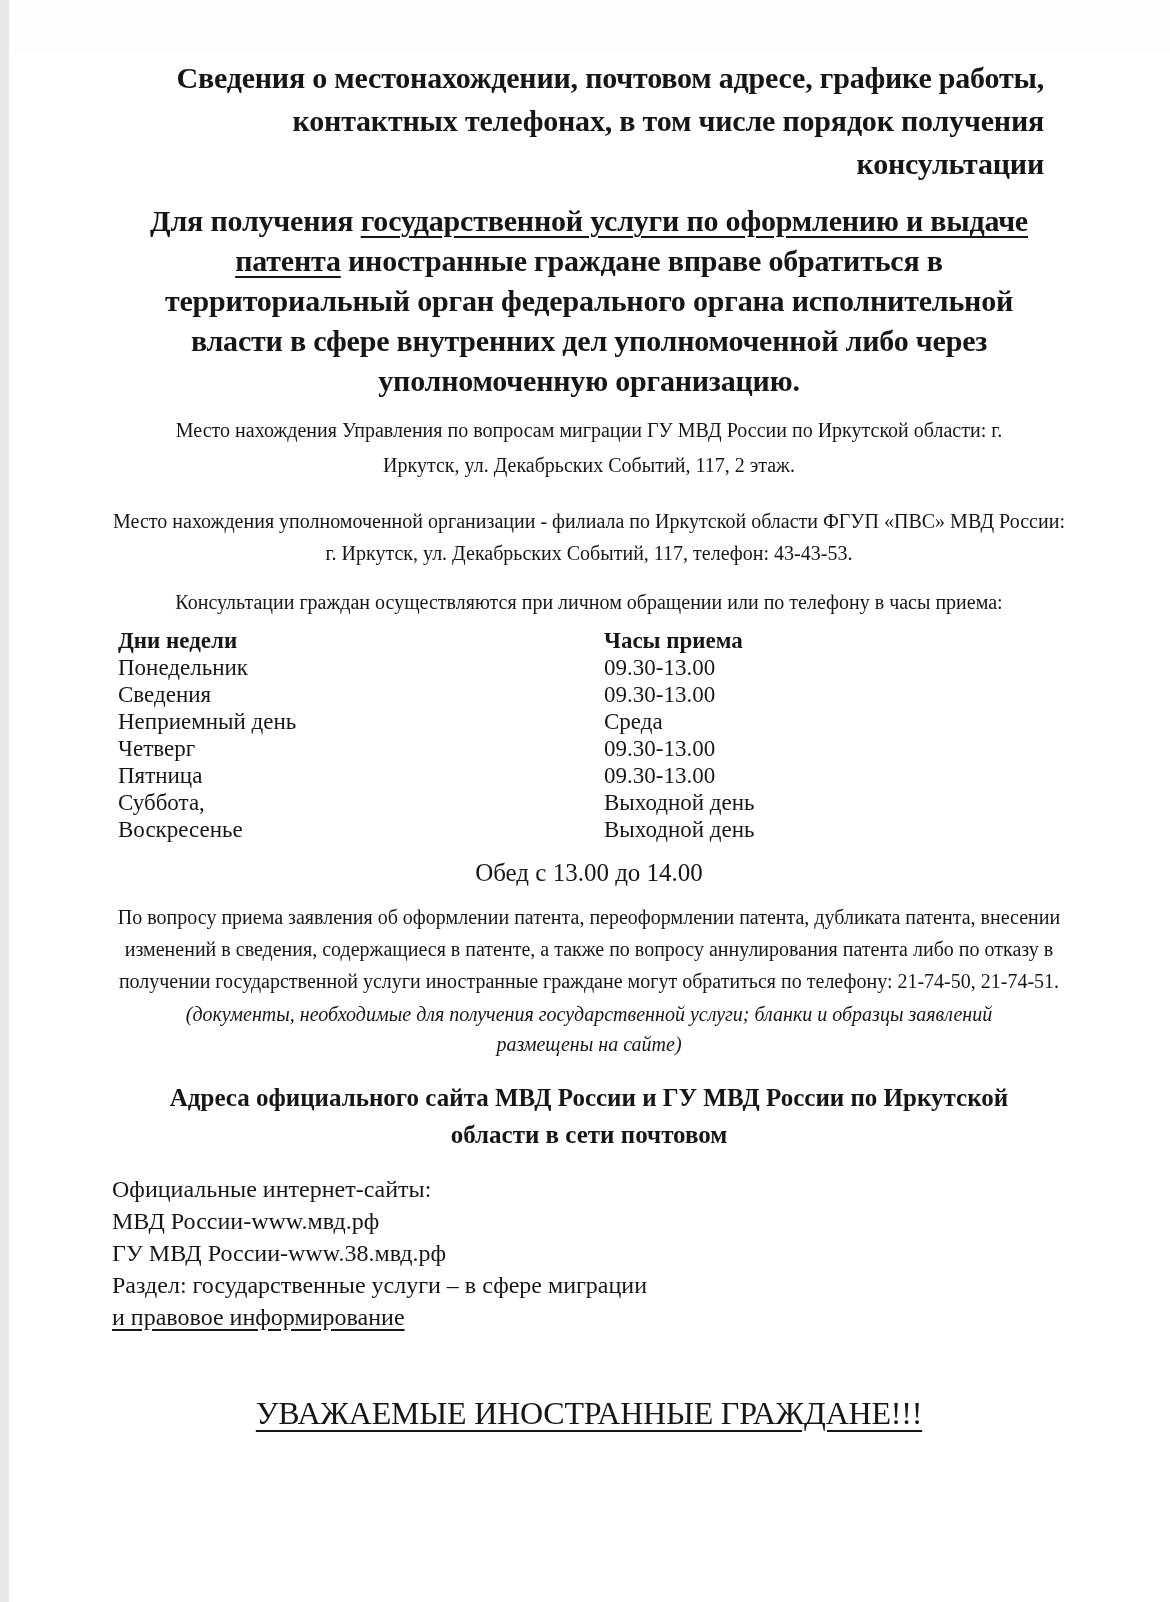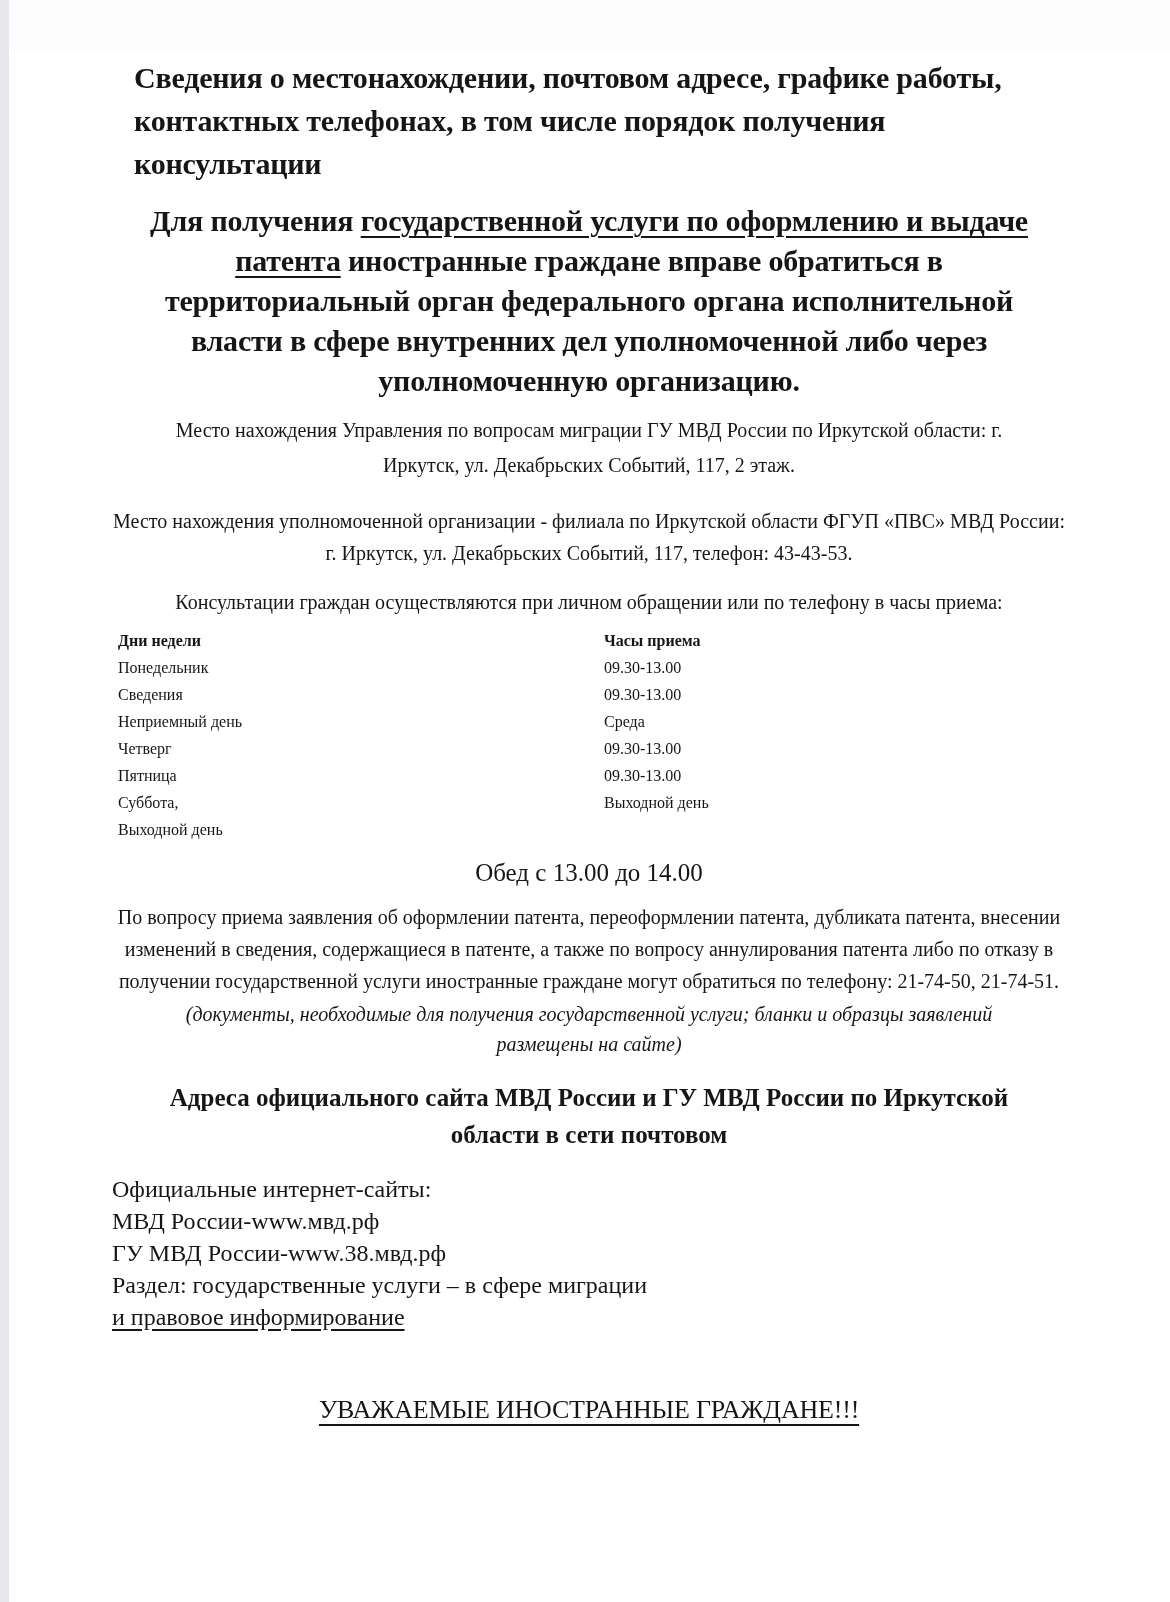--- a/index.html
+++ b/index.html
@@ -33,21 +33,21 @@
   }
   .page {
     position: relative;
     box-sizing: border-box;
     padding: 56px 104px 0 112px;
   }
   .doc-title {
     font-size: 30px;
     font-weight: bold;
     line-height: 43px;
-    text-align: left;
+    text-align: right;
     max-width: 910px;
     margin: 0 auto;
     letter-spacing: -0.2px;
   }
   .intro {
     font-size: 30px;
     font-weight: bold;
     line-height: 40px;
     text-align: center;
     max-width: 925px;
@@ -64,21 +64,21 @@
     line-height: 34px;
     text-align: center;
     margin: 0 auto;
   }
   .p-location-umvd   { margin-top: 12px; max-width: 850px; line-height: 35px; }
   .p-location-fgup   { margin-top: 22px; max-width: 955px; line-height: 32px; }
   .p-consult         { margin-top: 18px; max-width: 960px; line-height: 30px; }
   .schedule {
     margin-top: 10px;
     padding-left: 6px;
-    font-size: 16px;
+    font-size: 23px;
     line-height: 27px;
     text-align: left;
   }
   .s-row {
     display: grid;
     grid-template-columns: 486px 1fr;
   }
   .s-head { font-weight: bold; }
   .lunch {
     margin-top: 16px;
@@ -112,21 +112,21 @@
     font-size: 24px;
     line-height: 32px;
     text-align: left;
   }
   .sites .u {
     text-decoration: underline;
     text-underline-offset: 4px;
   }
   .footer-note {
     margin-top: 62px;
-    font-size: 26px;
+    font-size: 32px;
     text-align: center;
     letter-spacing: -0.2px;
   }
   .footer-note span {
     text-decoration: underline;
     text-decoration-thickness: 2px;
     text-underline-offset: 6px;
   }
 </style>
 </head>
@@ -172,20 +172,21 @@
     </div>
     <div class="s-row">
       <div>Пятница</div>
       <div>09.30-13.00</div>
     </div>
     <div class="s-row">
       <div>Суббота,</div>
       <div>Выходной день</div>
     </div>
     <div class="s-row">
+      <div>Воскресенье</div>
       <div>Выходной день</div>
     </div>
   </div>
 
   <div class="lunch">Обед с 13.00 до 14.00</div>
 
   <div class="para p-phones">По вопросу приема заявления об оформлении патента, переоформлении патента, дубликата патента, внесении изменений в сведения, содержащиеся в патенте, а также по вопросу аннулирования патента либо по отказу в получении государственной услуги иностранные граждане могут обратиться по телефону: 21-74-50, 21-74-51.</div>
 
   <div class="para p-note">(документы, необходимые для получения государственной услуги; бланки и образцы заявлений размещены на сайте)</div>
 

